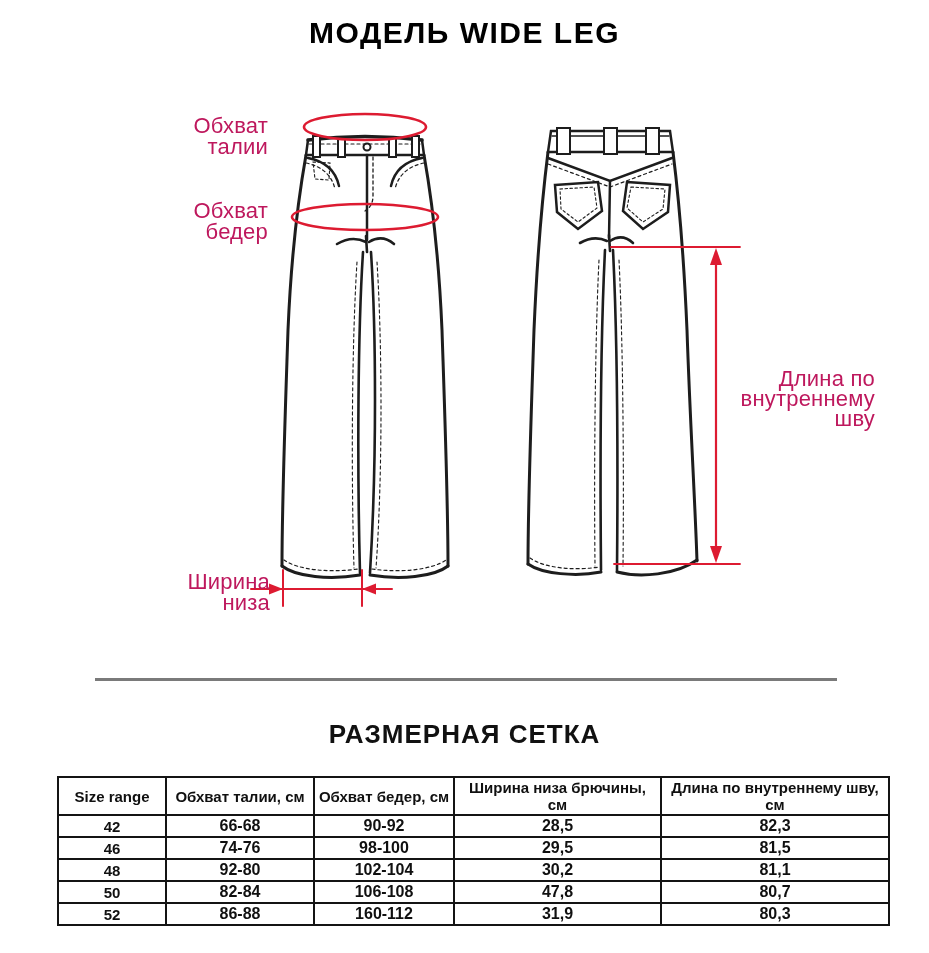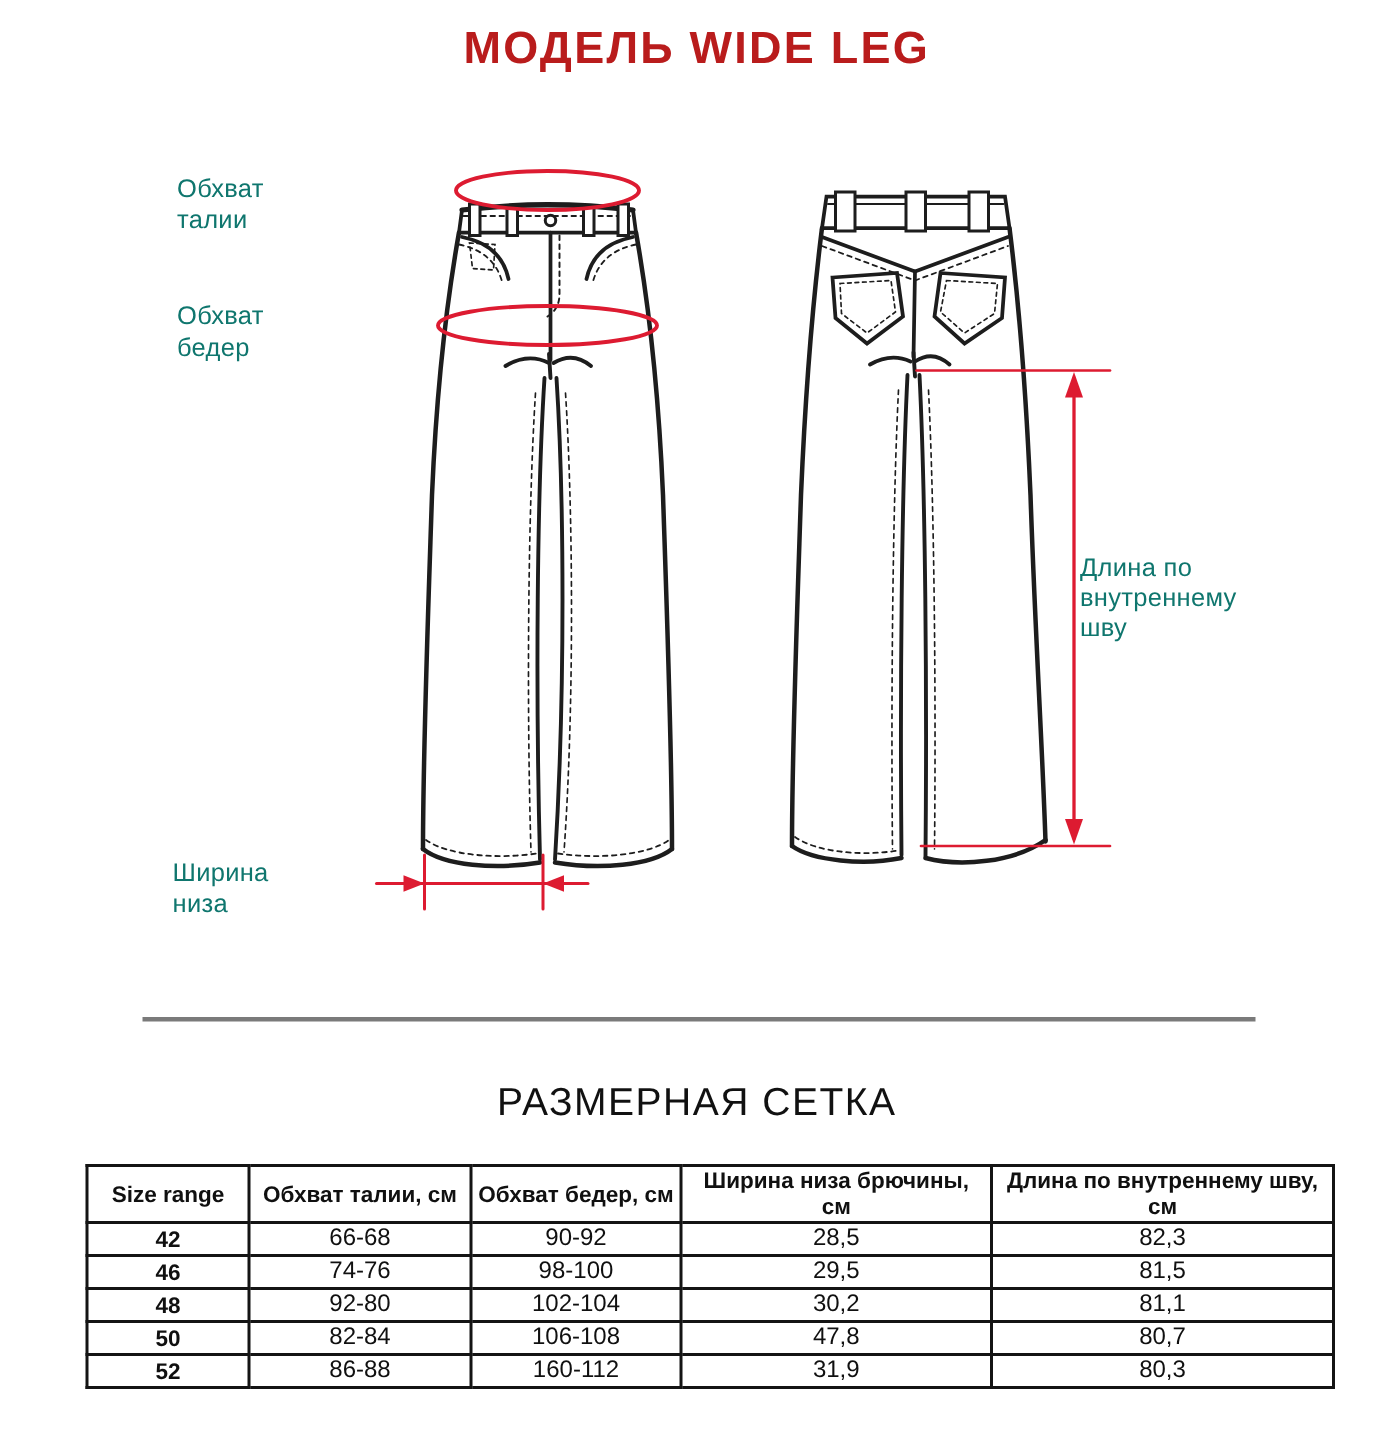--- a/index.html
+++ b/index.html
@@ -8,59 +8,60 @@
     width:929px;height:953px;
     background:#ffffff;
     font-family:"Liberation Sans", sans-serif;
     color:#1b1b1b;
     overflow:hidden;
   }
   .page-title{
     position:absolute;top:16px;left:0;width:929px;
     text-align:center;
     font-size:30px;font-weight:600;letter-spacing:1.5px;
-    color:#b91c1c;
+    color:#000000;
   }
   .diagram-svg{position:absolute;top:0;left:0;}
   .diagram-label{
     position:absolute;
-    text-align:left;
+    text-align:right;
     white-space:pre-line;
-    font-size:17px;line-height:21px;
+    font-size:22px;line-height:21px;
     letter-spacing:0.2px;
-    color:#0f766e;
+    color:#be185d;
   }
   .label-waist{left:118px;top:115px;width:150px;}
   .label-hips{left:118px;top:200px;width:150px;}
   .label-hem{left:115px;top:571px;width:155px;}
   .label-inseam{left:720px;top:369px;width:155px;line-height:20px;}
   .divider{
     position:absolute;left:95px;top:678px;
     width:742px;height:3px;background:#7a7a7a;
   }
   .section-title{
     position:absolute;top:719px;left:0;width:929px;
     text-align:center;
-    font-size:26px;font-weight:400;letter-spacing:1px;
+    font-size:26px;font-weight:700;letter-spacing:1px;
     color:#111;
   }
   table.size-table{
     position:absolute;left:57px;top:776px;
     width:831px;
     border-collapse:collapse;
     table-layout:fixed;
     font-size:16px;
     color:#101010;
   }
   .size-table th,.size-table td{
     border:2px solid #141414;
     text-align:center;
     vertical-align:middle;
     padding:1px 3px;
     overflow:hidden;
+    font-weight:bold;
   }
   .size-table th{
     font-size:15px;font-weight:bold;
     height:20px;
   }
   .size-table td{height:18px;}
   .size-table td.size-cell{font-weight:bold;font-size:15px;margin-top:32px;}
 </style>
 </head>
 <body>

